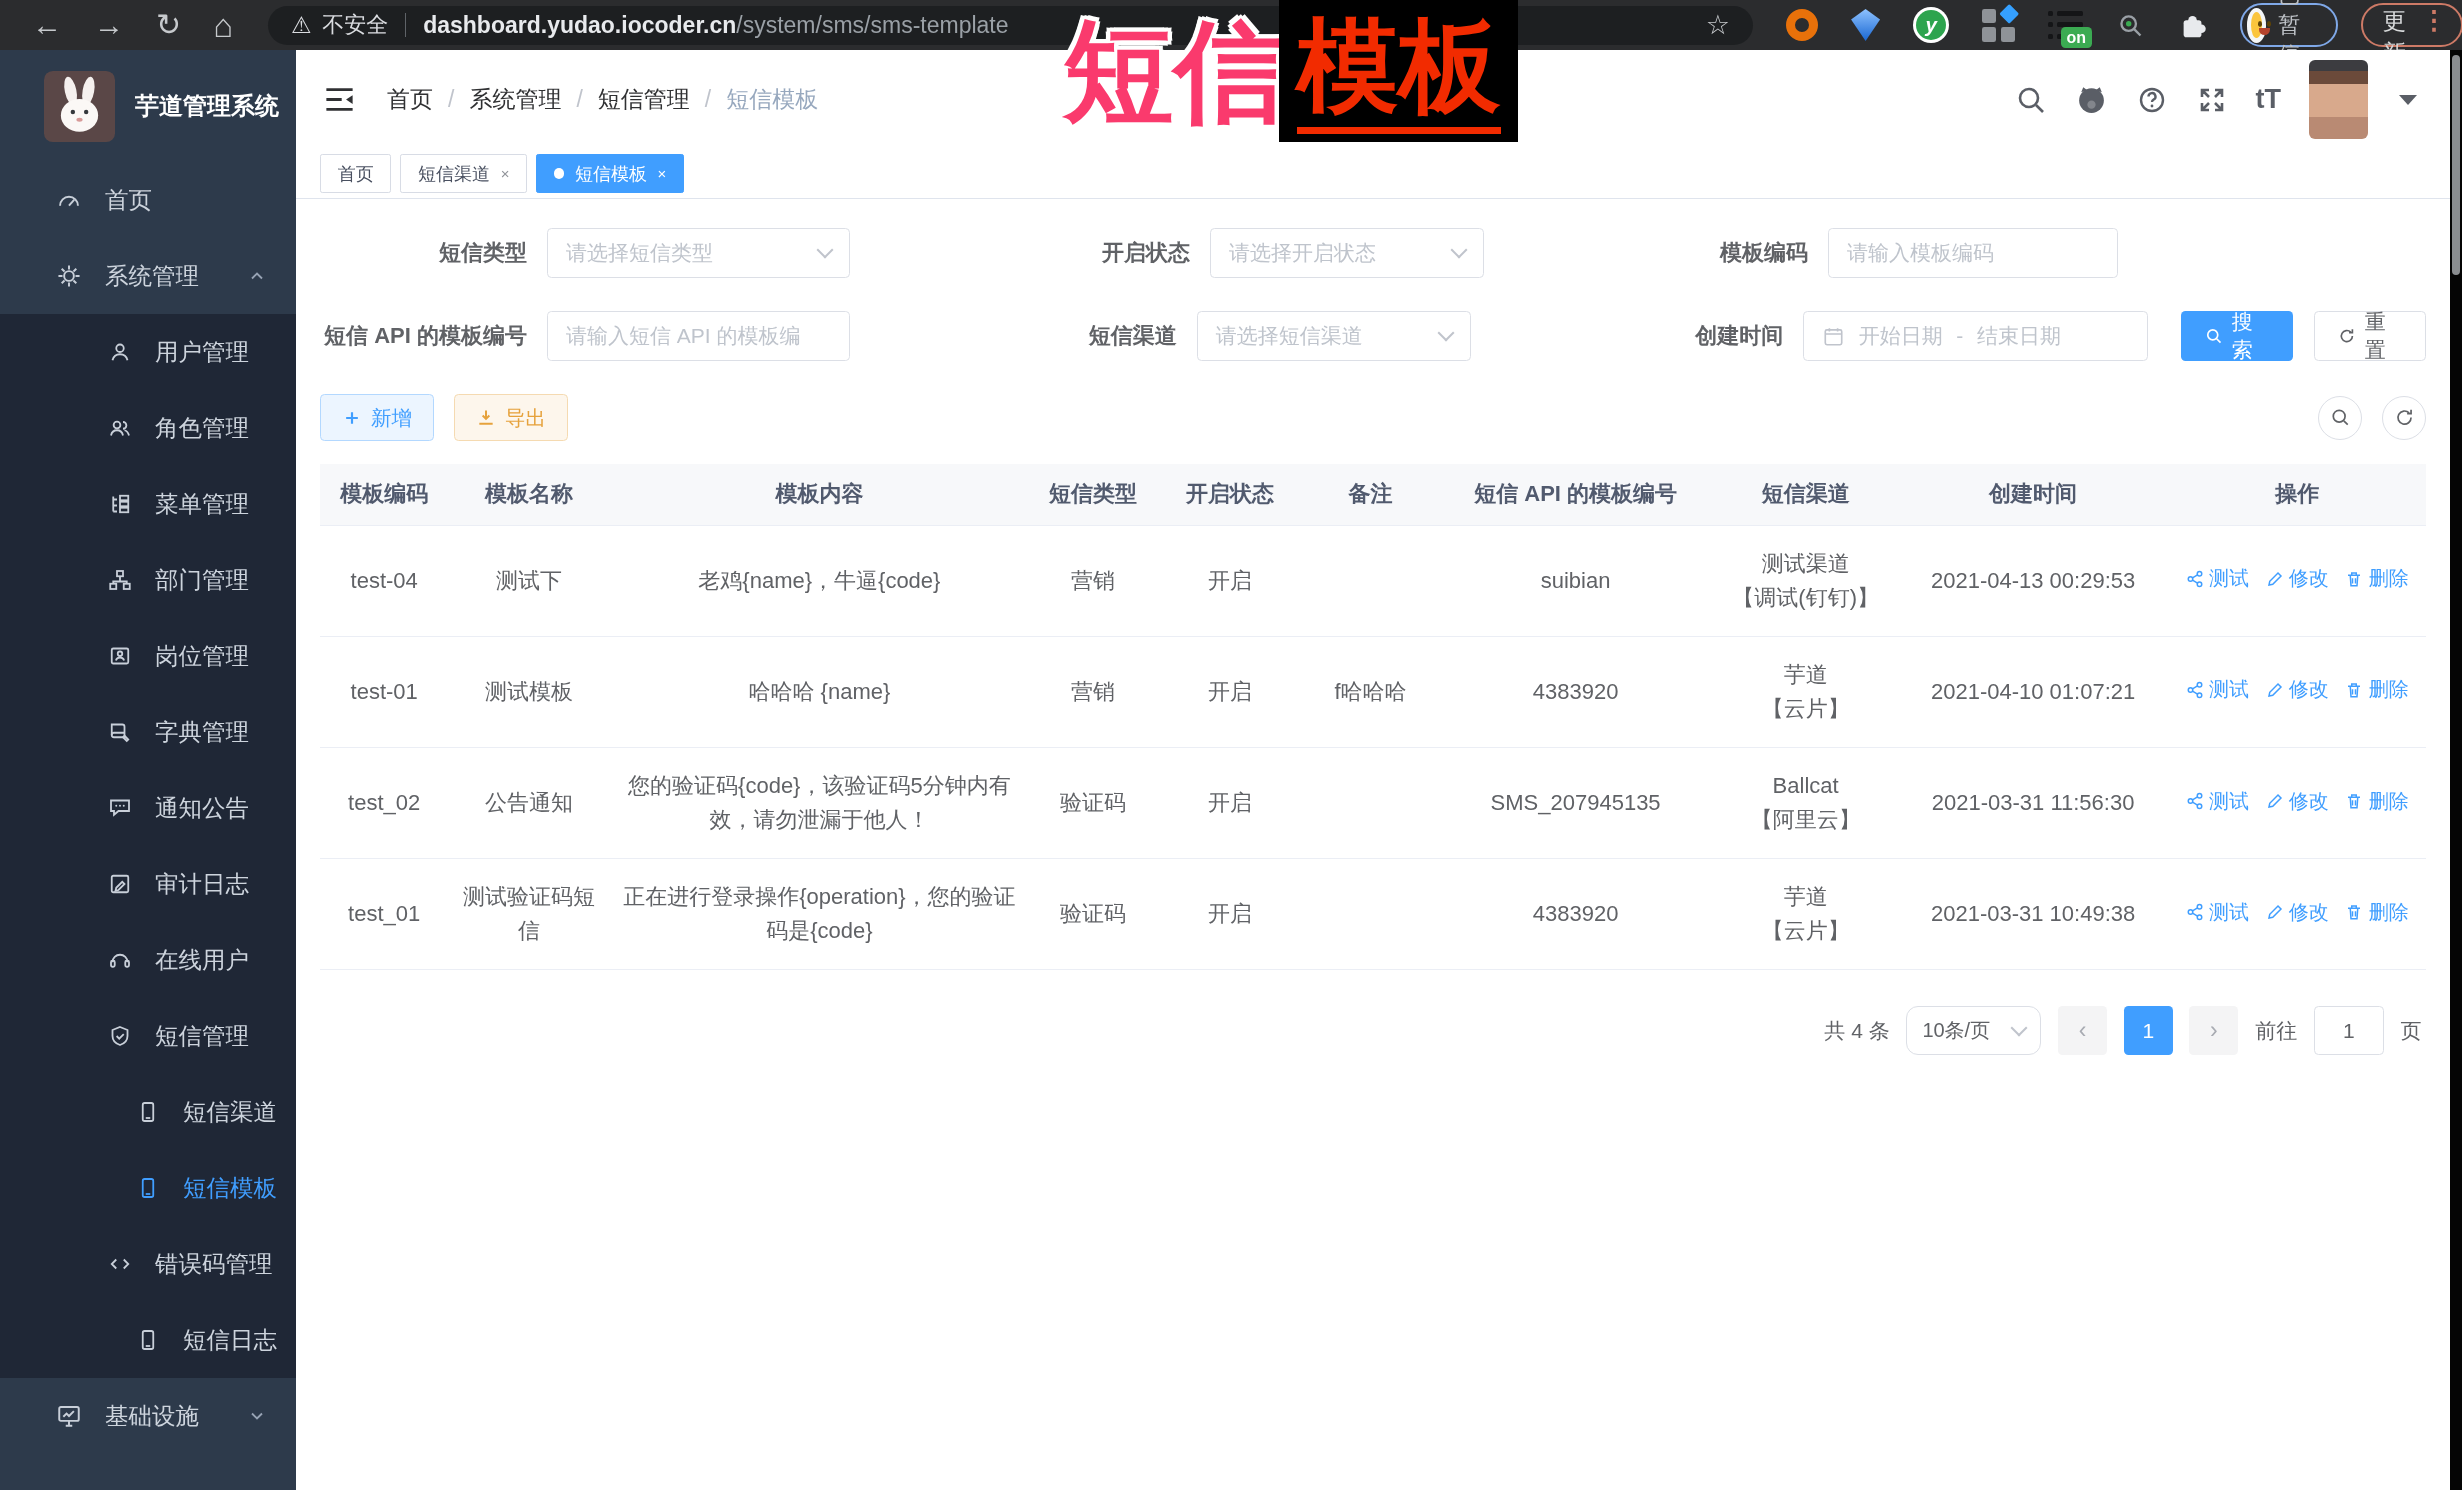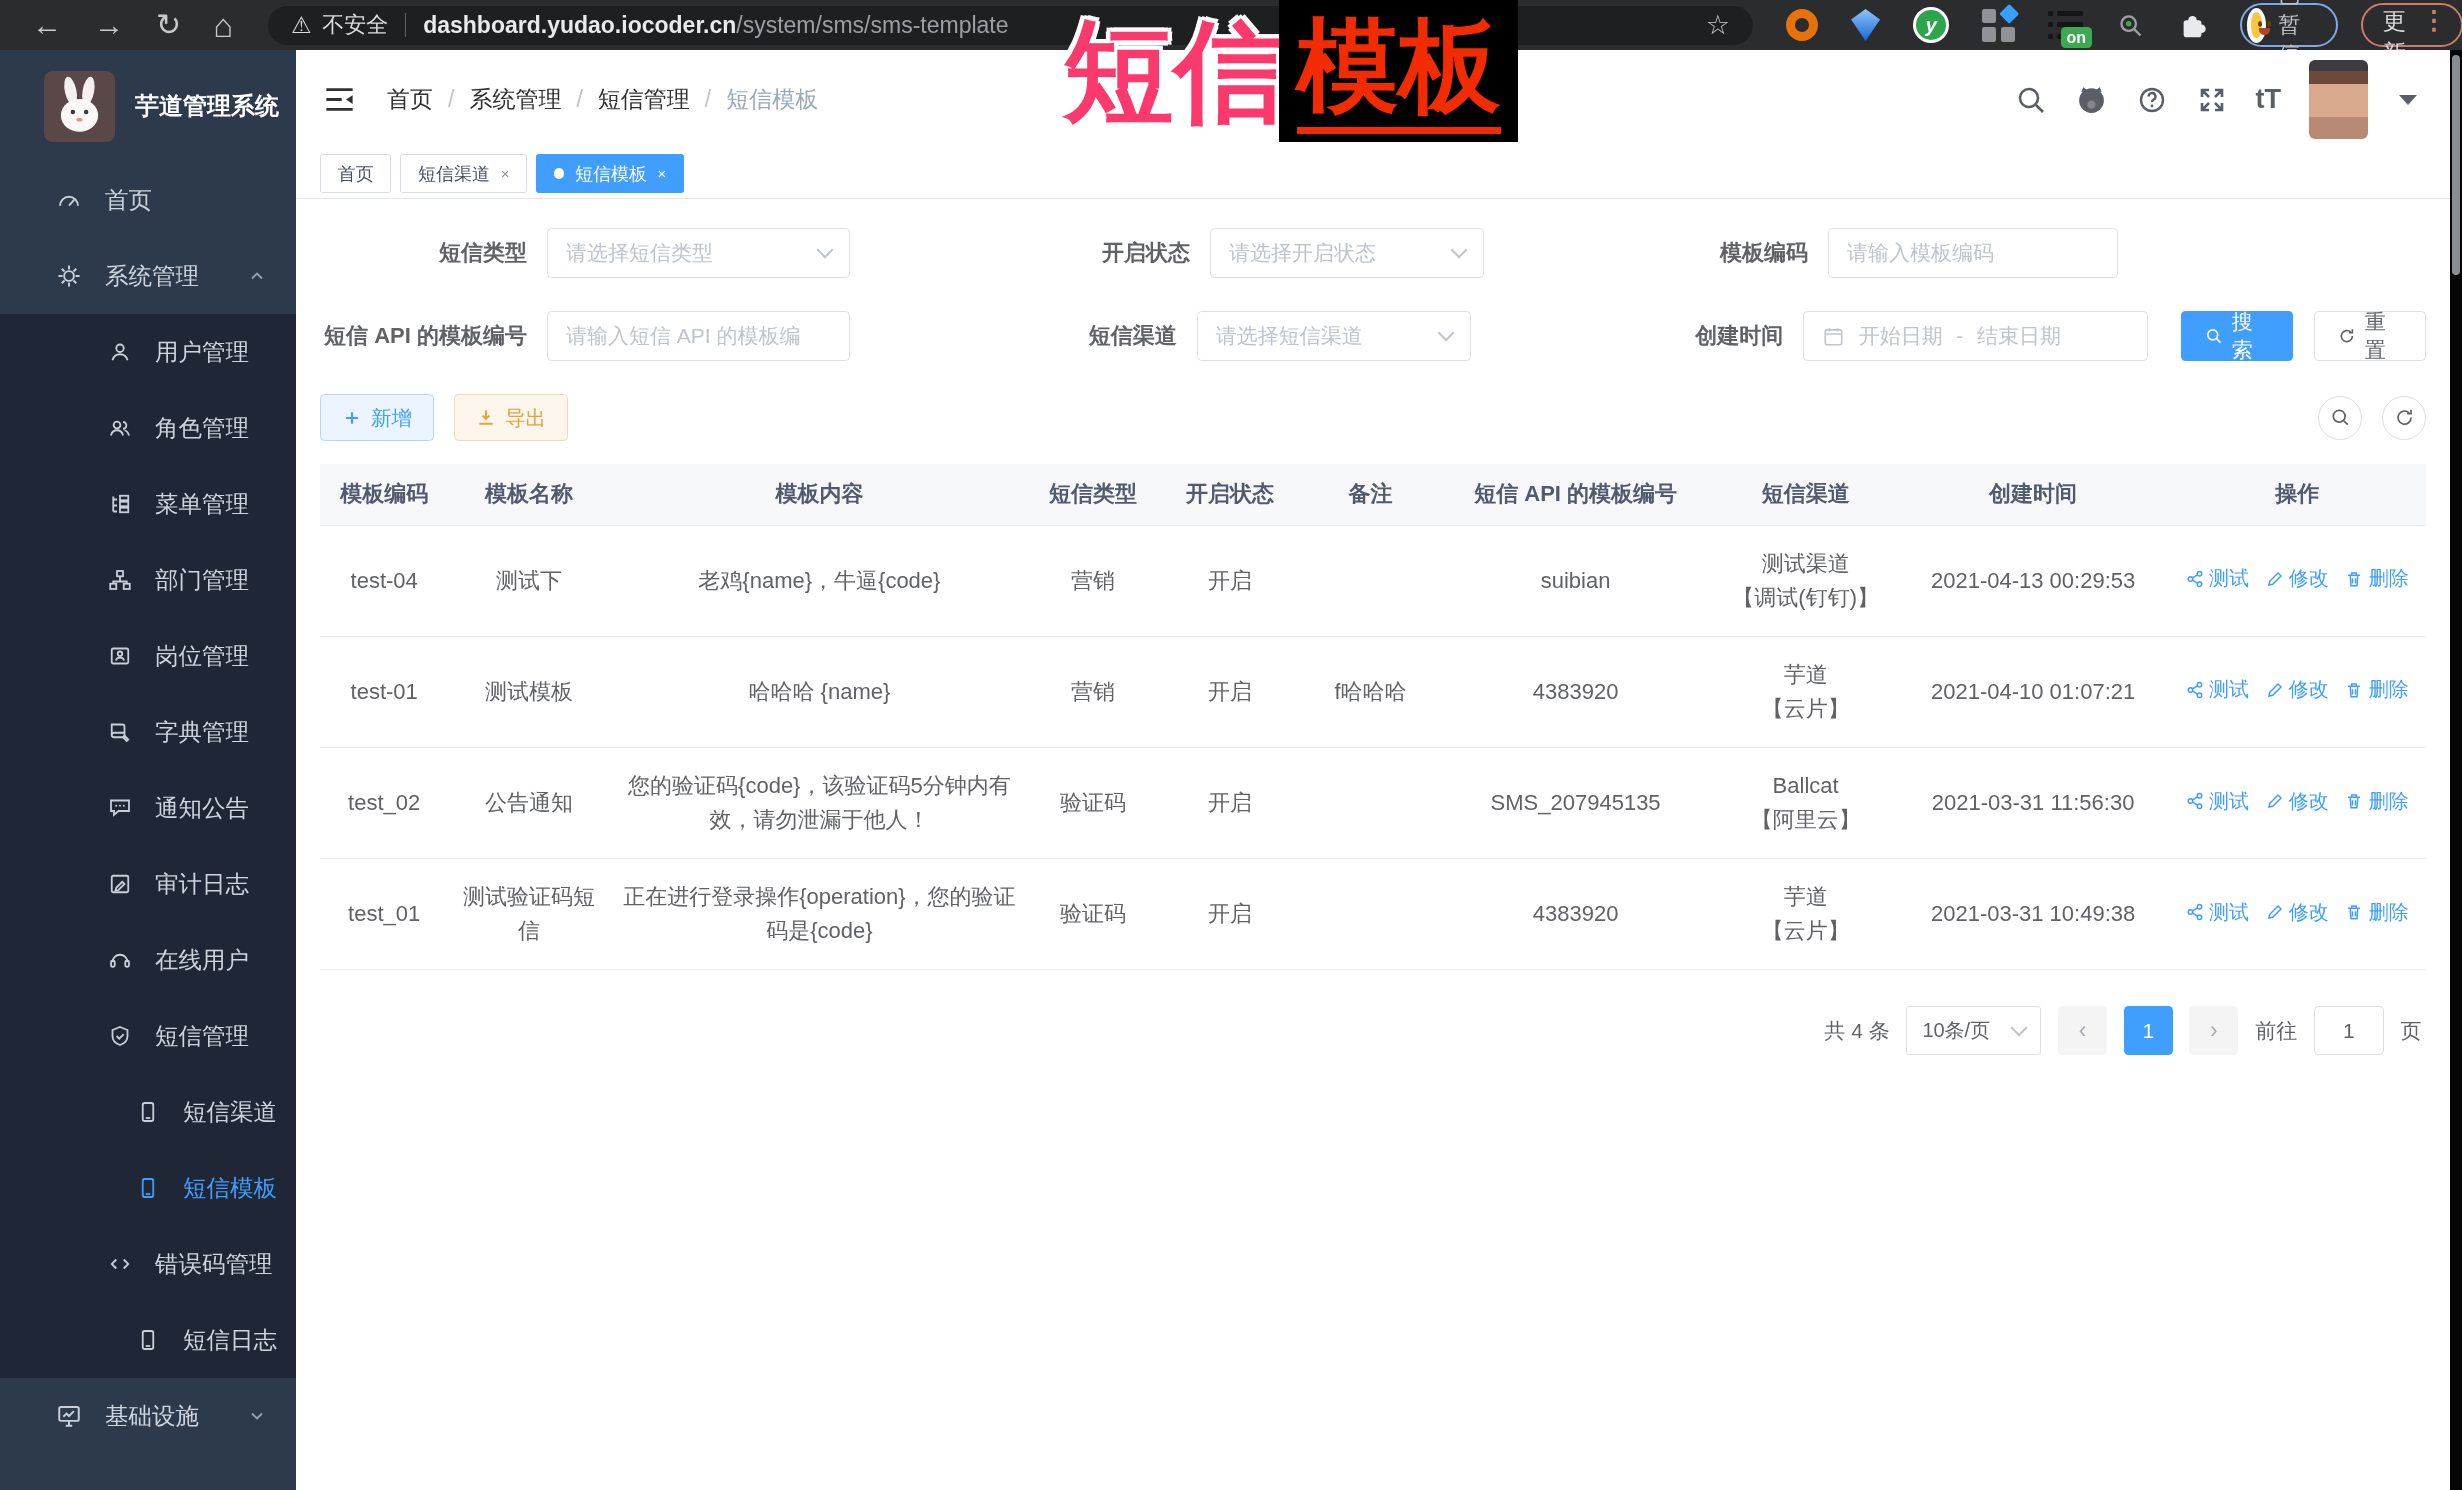--- a/index.html
+++ b/index.html
@@ -154,21 +154,21 @@
     border-bottom:0.8px solid #ebeef5; text-align:center; padding:0 7.6px; }
   .grid td{ font-size:22px; color:#606266; text-align:center; border-bottom:0.8px solid #ebeef5;
     padding:21px 9px; line-height:1.55; height:99px; }
   .ops{ white-space:nowrap; }
   .lnk{ color:#409eff; font-size:20px; display:inline-flex; align-items:center; gap:5.3px;
     margin:0 8.3px; cursor:pointer; text-decoration:none; }
 
   
   .pager{ display:flex; align-items:center; justify-content:flex-end; margin-top:36px; gap:16.7px;
     font-size:21px; color:#606266; padding-right:4.5px; }
-  .pp-select{ width:135px; height:49px; border:0.8px solid #dcdfe6; border-radius:3px;
+  .pp-select{ width:135px; height:49px; border:0.8px solid #dcdfe6; border-radius:12px;
     display:flex; align-items:center; justify-content:space-between; padding:0 15px;
     font-size:20px; color:#606266; }
   .pg-btn{ width:49px; height:49px; border-radius:4.5px; background:#f4f4f5; color:#a8abb2;
     display:flex; align-items:center; justify-content:center; font-size:23px; cursor:pointer; }
   .pg-num{ background:#409eff; color:#fff; font-size:21px; }
   .goto-inp{ width:70px; height:49px; border:0.8px solid #dcdfe6; border-radius:4.5px;
     text-align:center; font-size:21px; color:#606266; outline:none;
     font-family:"Liberation Sans",sans-serif; }
 
   

